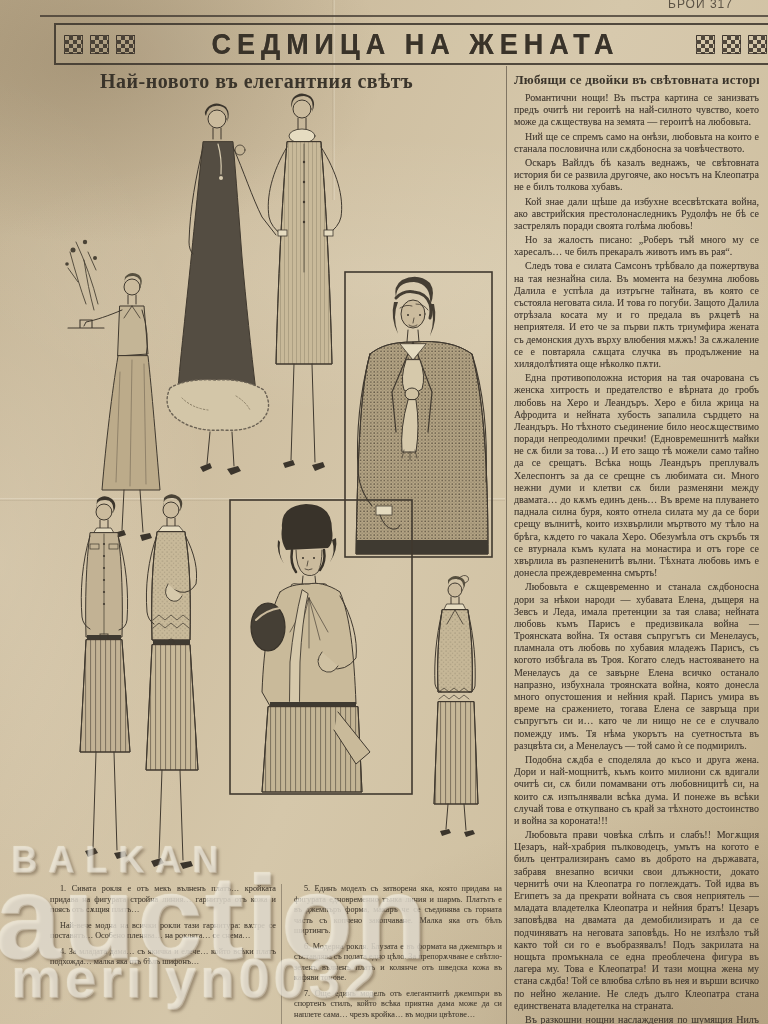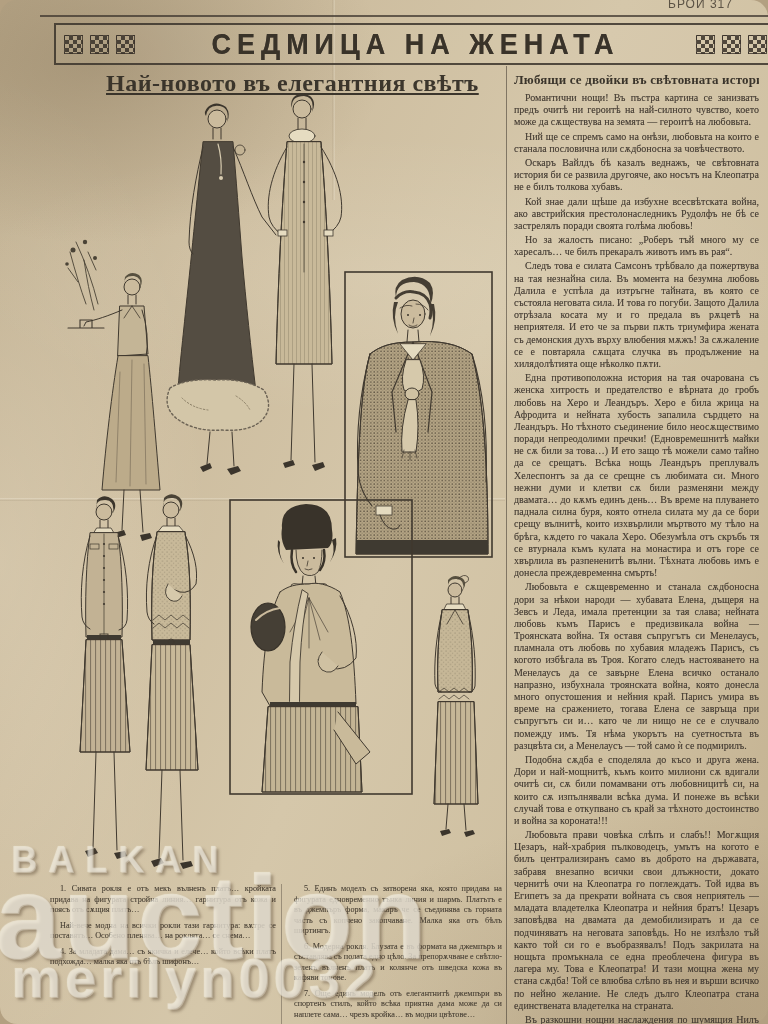--- a/index.html
+++ b/index.html
@@ -9,21 +9,20 @@
     font-family:"Liberation Serif","DejaVu Serif",serif;
   }
   .page{
     position:absolute;inset:0;
     background:
       radial-gradient(ellipse 420px 260px at 12% 6%, rgba(110,92,66,.30), rgba(110,92,66,0) 70%),
       radial-gradient(ellipse 300px 700px at 0% 55%, rgba(255,248,230,.22), rgba(255,248,230,0) 70%),
       radial-gradient(ellipse 500px 300px at 85% 100%, rgba(120,98,70,.22), rgba(120,98,70,0) 70%),
       radial-gradient(ellipse 600px 200px at 50% 27%, rgba(255,250,235,.14), rgba(255,250,235,0) 70%),
       linear-gradient(113deg,#bcab8c 0%, #cdbd9f 28%, #d5c7aa 52%, #cfc0a1 76%, #c1af8e 100%);
-    border-radius: 17px;
   }
   
   .crease-h{position:absolute;left:0;width:505px;height:3px;background:linear-gradient(rgba(255,250,235,.35),rgba(120,100,70,.18));pointer-events:none;}
   .crease-v{position:absolute;top:0;width:3px;background:linear-gradient(90deg,rgba(120,100,70,.15),rgba(255,250,235,.28));pointer-events:none;}
   .issue{position:absolute;top:-3px;left:668px;font-size:12px;letter-spacing:1px;color:rgba(70,62,52,.85);font-family:"Liberation Sans",sans-serif;}
   .toprule{position:absolute;top:15px;left:40px;right:0;height:2px;background:rgba(62,54,45,.75);}
 
   .banner{
     position:absolute;left:54px;top:23px;width:749px;height:42px;
     border:2px solid rgba(58,51,42,.85);
@@ -38,24 +37,23 @@
     text-shadow:0 0 .5px rgba(56,49,41,.8);
   }
   .rosettes{display:flex;gap:7px;}
   .rosette{
     width:17px;height:17px;border:1px solid rgba(56,49,41,.8);
     background:
       repeating-conic-gradient(rgba(56,49,41,.85) 0 25%, rgba(0,0,0,0) 0 50%) 0 0/8px 8px;
   }
 
   .left-heading{
-    position:absolute;left:106px;top:70px;width:400px;
-    font-size:24px;font-weight:700;letter-spacing:.5px;
+    position:absolute;left:100px;top:70px;width:400px;
+    font-size:20px;font-weight:700;letter-spacing:.5px;
     color:rgba(52,46,38,.95);
-    text-decoration:underline;
   }
 
   .divider-main{position:absolute;left:506px;top:66px;height:958px;width:1px;background:rgba(60,52,44,.55);}
   .divider-sub{position:absolute;left:281px;top:884px;height:140px;width:1px;background:rgba(60,52,44,.38);}
 
   .article{
     position:absolute;left:514px;top:72px;width:245px;height:952px;overflow:hidden;
   }
   .article h2{
     margin:0 0 4px 0;font-size:13.5px;font-weight:700;letter-spacing:.2px;

